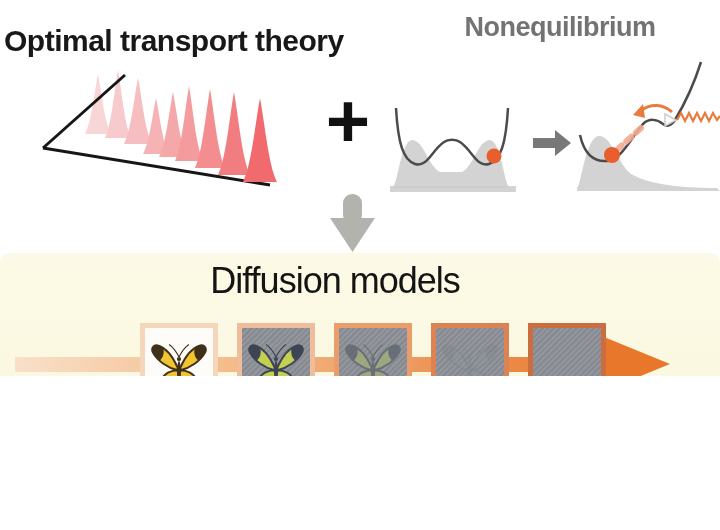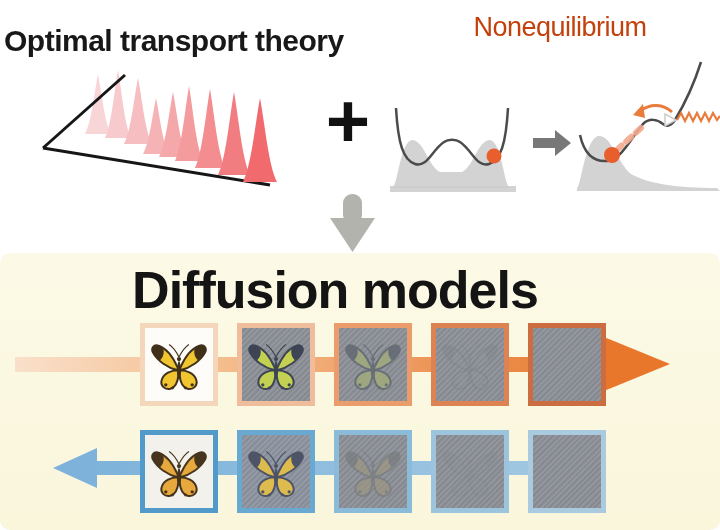--- a/index.html
+++ b/index.html
@@ -1,30 +1,30 @@
 <!DOCTYPE html>
 <html><head>
 <meta charset="utf-8">
 <style>
   html,body{margin:0;padding:0;background:#ffffff;}
-  #canvas{position:relative;width:720px;height:530px;background:#ffffff;overflow:hidden;
+  #canvas{position:relative;width:720px;height:376px;background:#ffffff;overflow:hidden;
           font-family:"Liberation Sans", sans-serif;}
   .abs{position:absolute;}
 
   
   #ot-title{left:4px;top:24px;font-size:30px;font-weight:700;color:#181818;letter-spacing:-0.5px;white-space:nowrap;}
-  #neq-title{left:420px;top:12px;width:280px;text-align:center;font-weight:400;color:#c2410c;
+  #neq-title{left:420px;top:12px;width:280px;text-align:center;font-weight:700;color:#737373;
              font-size:27px;line-height:31px;letter-spacing:-0.5px;}
   #plus{left:318px;top:86px;width:60px;height:70px;font-size:76px;font-weight:700;color:#111;
         text-align:center;line-height:70px;}
 
   
   #panel{left:0;top:253px;width:720px;height:277px;border-radius:10px;
          background:linear-gradient(#fcfae6,#faf6dc);}
-  #panel-title{left:0;top:260px;width:670px;text-align:center;font-size:52px;font-weight:700;
+  #panel-title{left:0;top:260px;width:670px;text-align:center;font-size:36px;font-weight:400;
                color:#141414;letter-spacing:-1px;}
 
   
   #fwd-shaft{left:15px;top:357px;width:592px;height:15px;z-index:1;
              background:linear-gradient(to right,#f9e0ca 0%,#f4bd8d 35%,#ec9052 75%,#e87c31 100%);}
   #fwd-head{left:604px;top:337px;width:0;height:0;z-index:1;
             border-top:27px solid transparent;border-bottom:27px solid transparent;
             border-left:66px solid #e8772c;}
   #rev-shaft{left:97px;top:461px;width:508px;height:14px;z-index:1;
              background:linear-gradient(to right,#7eb3da,#a6cae3);}

